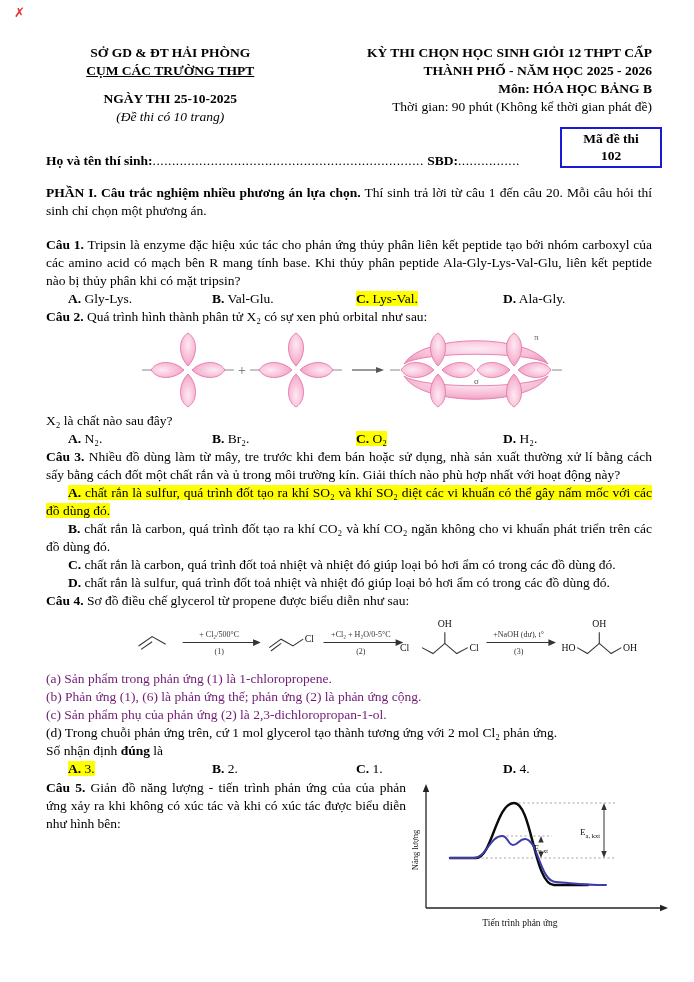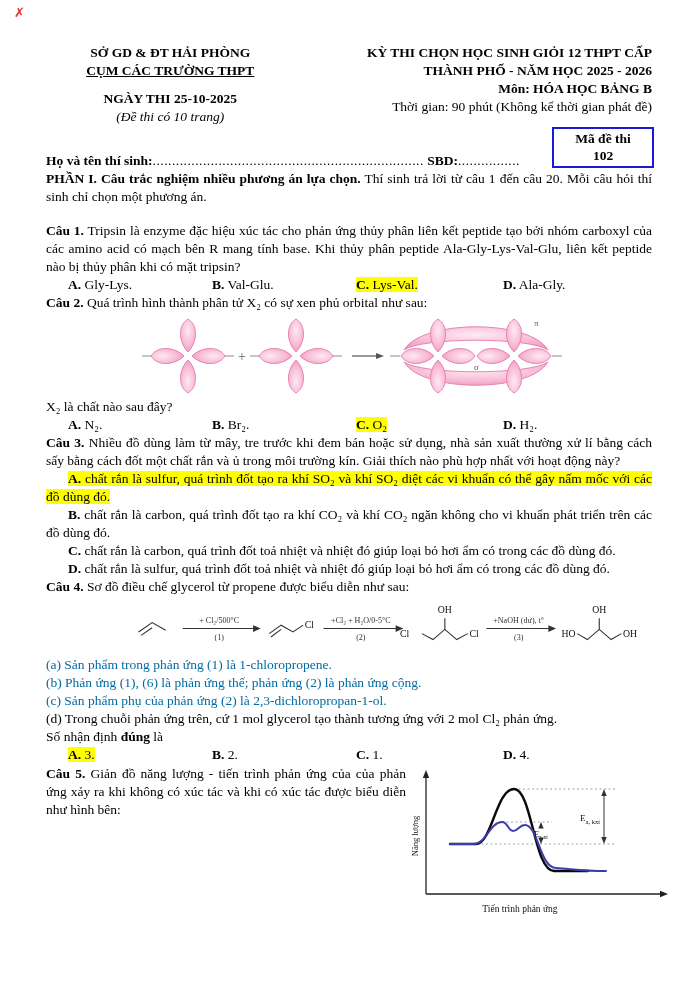--- a/index.html
+++ b/index.html
@@ -6,39 +6,39 @@
   .page{
     width:694px;height:982px;position:relative;background:#ffffff;
     font-family:"Liberation Serif","DejaVu Serif",serif;
     font-size:13.5px;line-height:18px;color:#000;
     padding:44px 42px 0 46px;box-sizing:border-box;overflow:hidden;margin:0 auto;
   }
   p{margin:0;}
   b{font-weight:bold;}
   .stem{text-align:justify;}
   .hl{background:#ffff00;}
-  .red{color:#0369a1;}
+  .red{color:#701a75;}
   .page-mark{position:absolute;left:14px;top:6px;color:#e03131;font-size:13px;line-height:13px;}
   .header{display:flex;}
   .h-left{width:41%;text-align:center;}
   .h-right{width:59%;text-align:right;}
   .h-left .org1,.h-left .org2{font-weight:bold;}
   .h-left .org2{text-decoration:underline;}
   .h-left .date{font-weight:bold;margin-top:10px;}
   .h-left .pages{font-style:italic;}
   .h-right .t1,.h-right .t2,.h-right .t3{font-weight:bold;}
   .h-right .t4{}
   .code-box{
-    position:absolute;top:127px;right:40px;width:94px;
+    position:absolute;top:127px;right:32px;width:94px;
     border:2px solid #1a1ad6;text-align:center;font-weight:bold;
     padding:1px 2px 2px 2px;line-height:17px;background:#fff;
   }
   .name-line{margin-top:26px;width:508px;white-space:nowrap;overflow:hidden;font-weight:bold;}
   .name-line .dots{font-weight:normal;letter-spacing:0.5px;}
-  .part1{margin-top:0;text-align:justify;}
+  .part1{margin-top:14px;text-align:justify;}
   .q1{margin-top:16px;}
   .opts{display:grid;grid-template-columns:144px 144px 147px auto;padding-left:22px;}
   .optp{text-indent:22px;text-align:justify;}
   .stmt{text-align:justify;}
   .svg-orbitals{display:block;margin:2px 0 0 92px;}
   .svg-scheme{display:block;margin:2px 0 2px 86px;}
   .q5{display:flex;align-items:flex-start;margin-right:-46px;}
   .q5-text{width:360px;text-align:justify;padding-top:1px;}
   .q5-chart{margin-left:4px;flex:none;}
   svg text{font-family:"Liberation Serif","DejaVu Serif",serif;}

